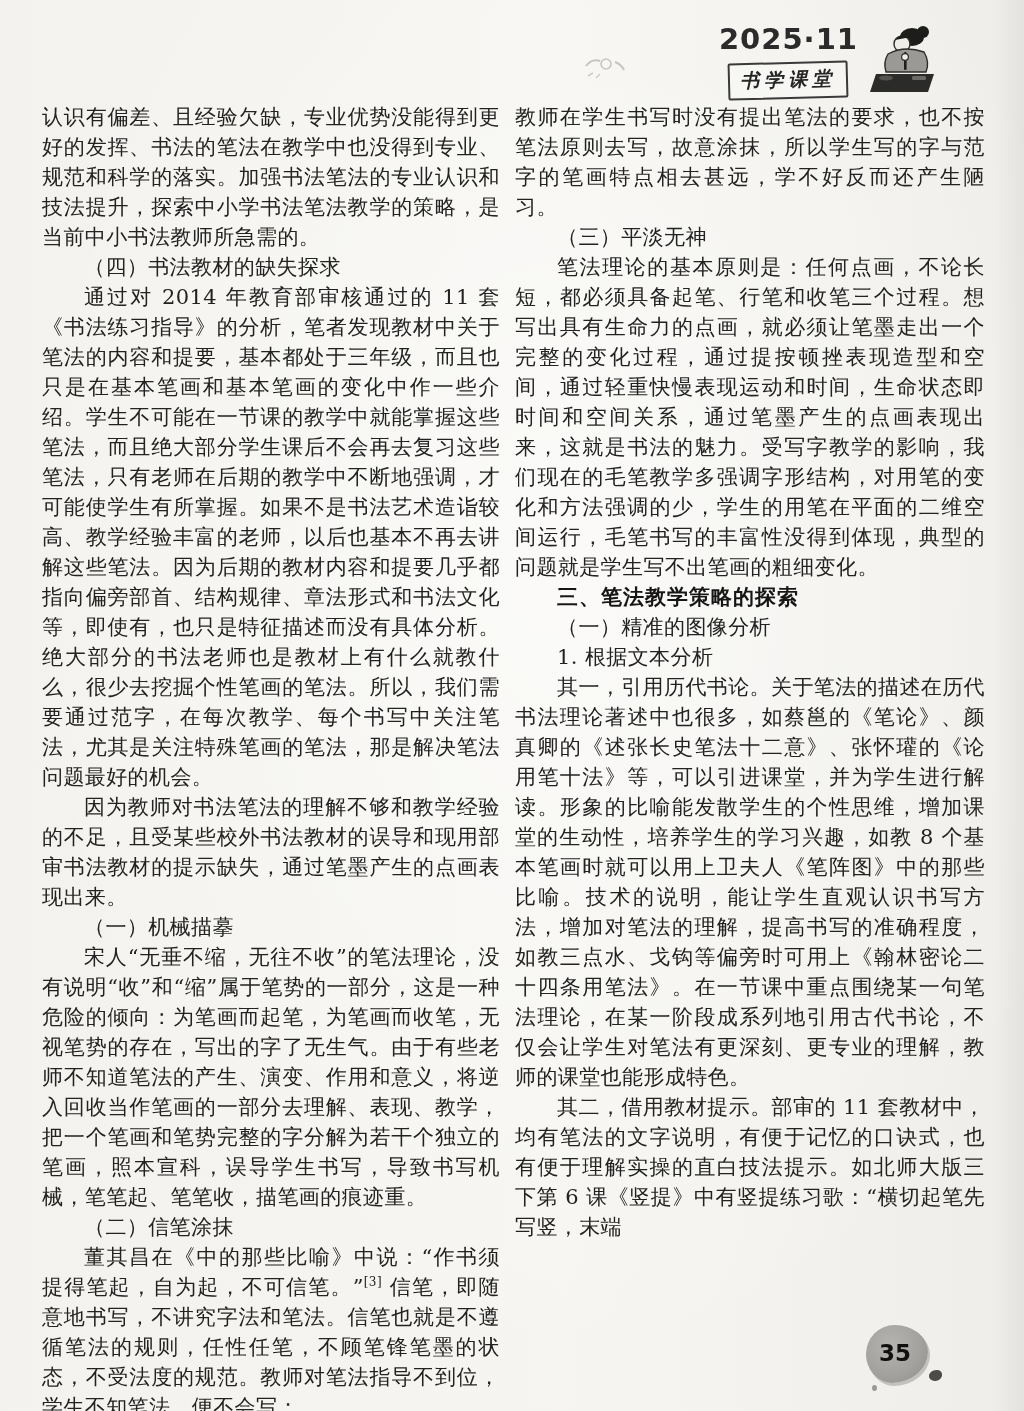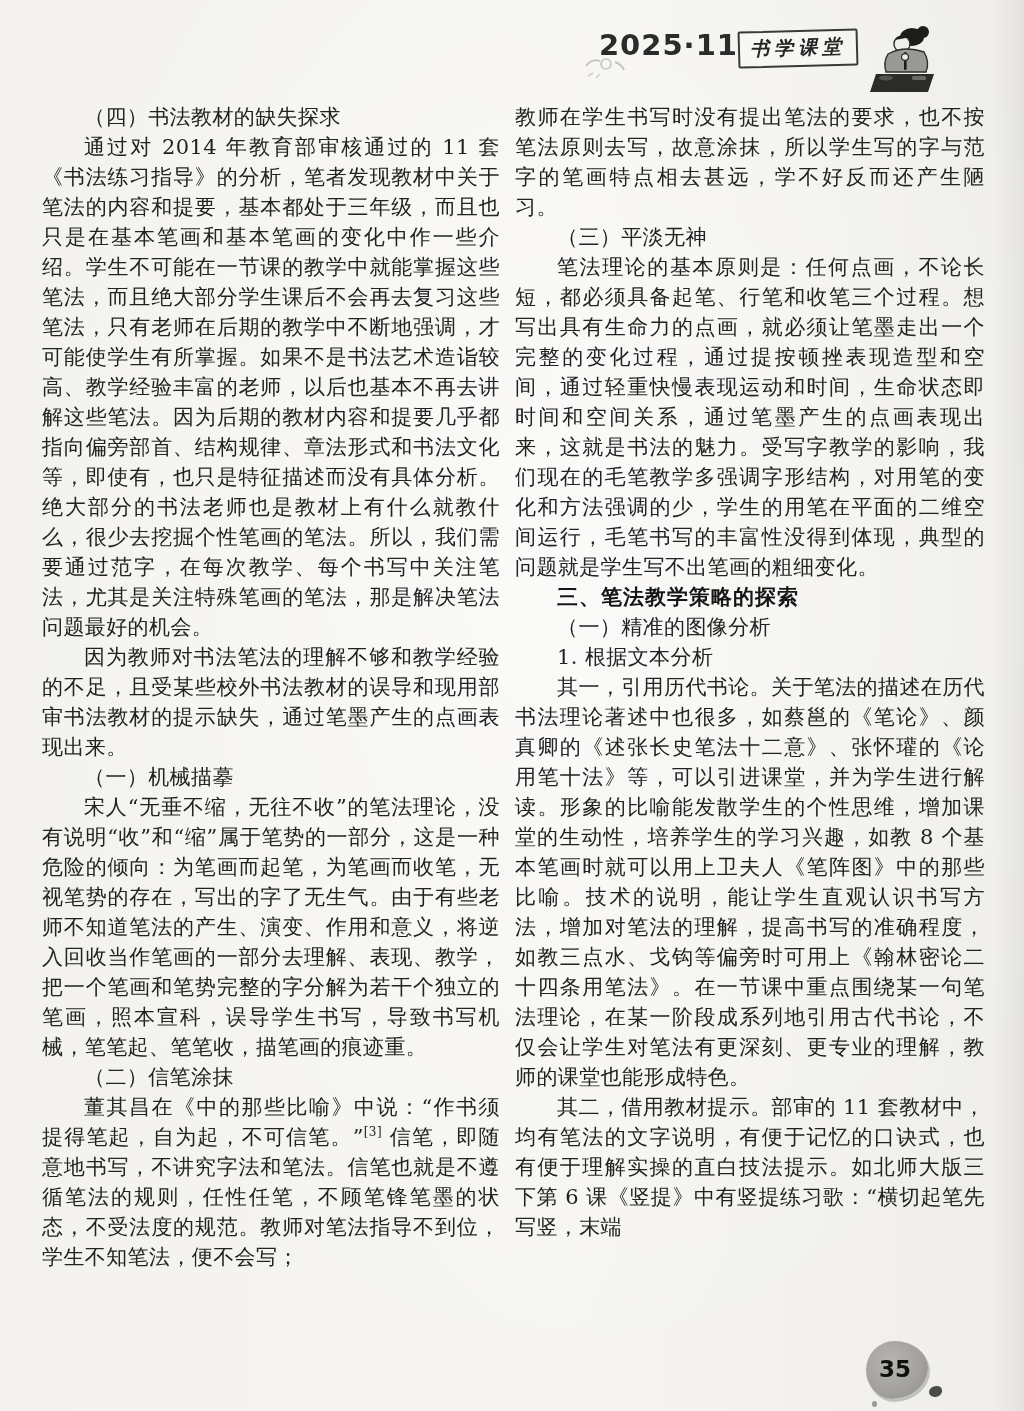--- a/index.html
+++ b/index.html
@@ -14,21 +14,21 @@
       radial-gradient(ellipse at 55% 40%, rgba(255,255,255,.55), rgba(0,0,0,0) 70%),
       linear-gradient(90deg, #f3f2ee 0%, #f6f5f1 55%, #efeeea 97%, #e3e2de 100%),
       #f4f3ef;
     color:#1f1f1f;
   }
   
   .masthead{
     position:absolute;top:24px;right:84px;
     display:flex;align-items:flex-start;gap:10px;
   }
-  .masthead-text{display:flex;flex-direction:row;align-items:center;}
+  .masthead-text{display:flex;flex-direction:column;align-items:center;}
   .issue{
     font-family:"DejaVu Sans","Liberation Sans",sans-serif;
     font-weight:bold;font-size:29px;color:#2b2b2b;letter-spacing:1px;line-height:1.1;
   }
   .masthead-box{
     margin-top:6px;
     border:2.5px solid #3a3a3a;border-radius:2px;
     padding:3px 10px 4px;
     transform:rotate(-1.5deg);
     font-weight:bold;font-size:19px;letter-spacing:5px;color:#262626;
@@ -50,21 +50,21 @@
     letter-spacing:.4px;color:#222;
   }
   p.blk.indent{text-indent:2em;}
   p.blk.heading{
     font-family:Liberation Sans, sans-serif;
     font-weight:bold;color:#161616;letter-spacing:1px;
   }
   p.blk sup{font-size:12px;vertical-align:super;line-height:0;}
   
   .pageblob{
-    position:absolute;right:96px;bottom:12px;width:62px;height:58px;
+    position:absolute;right:96px;bottom:28px;width:62px;height:58px;
     background:radial-gradient(circle at 40% 35%, #b5b4b0 0%, #a3a29e 55%, #8e8d89 100%);
     border-radius:46% 54% 58% 42% / 50% 46% 54% 50%;
     display:flex;align-items:center;justify-content:center;
     box-shadow:2px 3px 0 rgba(110,110,106,.35);
   }
   .pageblob::after{
     content:"";position:absolute;right:-14px;bottom:2px;width:13px;height:11px;
     background:#4c4b48;border-radius:60% 40% 55% 45%;
   }
   .pageblob::before{
@@ -103,20 +103,21 @@
       <rect x="36" y="28" width="2.6" height="18" rx="1.2" fill="#1d1d1b"></rect>
       <circle cx="37" cy="33" r="3.4" fill="#efede7" stroke="#2c2c2a" stroke-width="1.2"></circle>
       <polygon points="8,50 66,50 60,68 2,68" fill="#2b2b29"></polygon>
       <ellipse cx="18" cy="54" rx="7" ry="2.6" fill="#55544f"></ellipse>
       <rect x="44" y="52" width="14" height="4" rx="1.5" fill="#6b6a66"></rect>
     </svg>
   </div>
 
   <div class="columns">
     <div class="col col-left">
+        <p class="blk body">认识有偏差、且经验欠缺，专业优势没能得到更好的发挥、书法的笔法在教学中也没得到专业、规范和科学的落实。加强书法笔法的专业认识和技法提升，探索中小学书法笔法教学的策略，是当前中小书法教师所急需的。</p>
         <p class="blk subheading indent">（四）书法教材的缺失探求</p>
         <p class="blk body indent">通过对 2014 年教育部审核通过的 11 套《书法练习指导》的分析，笔者发现教材中关于笔法的内容和提要，基本都处于三年级，而且也只是在基本笔画和基本笔画的变化中作一些介绍。学生不可能在一节课的教学中就能掌握这些笔法，而且绝大部分学生课后不会再去复习这些笔法，只有老师在后期的教学中不断地强调，才可能使学生有所掌握。如果不是书法艺术造诣较高、教学经验丰富的老师，以后也基本不再去讲解这些笔法。因为后期的教材内容和提要几乎都指向偏旁部首、结构规律、章法形式和书法文化等，即使有，也只是特征描述而没有具体分析。绝大部分的书法老师也是教材上有什么就教什么，很少去挖掘个性笔画的笔法。所以，我们需要通过范字，在每次教学、每个书写中关注笔法，尤其是关注特殊笔画的笔法，那是解决笔法问题最好的机会。</p>
         <p class="blk body indent">因为教师对书法笔法的理解不够和教学经验的不足，且受某些校外书法教材的误导和现用部审书法教材的提示缺失，通过笔墨产生的点画表现出来。</p>
         <p class="blk subheading indent">（一）机械描摹</p>
         <p class="blk body indent">宋人“无垂不缩，无往不收”的笔法理论，没有说明“收”和“缩”属于笔势的一部分，这是一种危险的倾向：为笔画而起笔，为笔画而收笔，无视笔势的存在，写出的字了无生气。由于有些老师不知道笔法的产生、演变、作用和意义，将逆入回收当作笔画的一部分去理解、表现、教学，把一个笔画和笔势完整的字分解为若干个独立的笔画，照本宣科，误导学生书写，导致书写机械，笔笔起、笔笔收，描笔画的痕迹重。</p>
         <p class="blk subheading indent">（二）信笔涂抹</p>
         <p class="blk body indent"><span>董其昌在《中的那些比喻》中说：“作书须提得笔起，自为起，不可信笔。”</span><sup>[3]</sup><span> 信笔，即随意地书写，不讲究字法和笔法。信笔也就是不遵循笔法的规则，任性任笔，不顾笔锋笔墨的状态，不受法度的规范。教师对笔法指导不到位，学生不知笔法，便不会写；</span></p>
       </div>
     <div class="col col-right">
         <p class="blk body">教师在学生书写时没有提出笔法的要求，也不按笔法原则去写，故意涂抹，所以学生写的字与范字的笔画特点相去甚远，学不好反而还产生陋习。</p>

